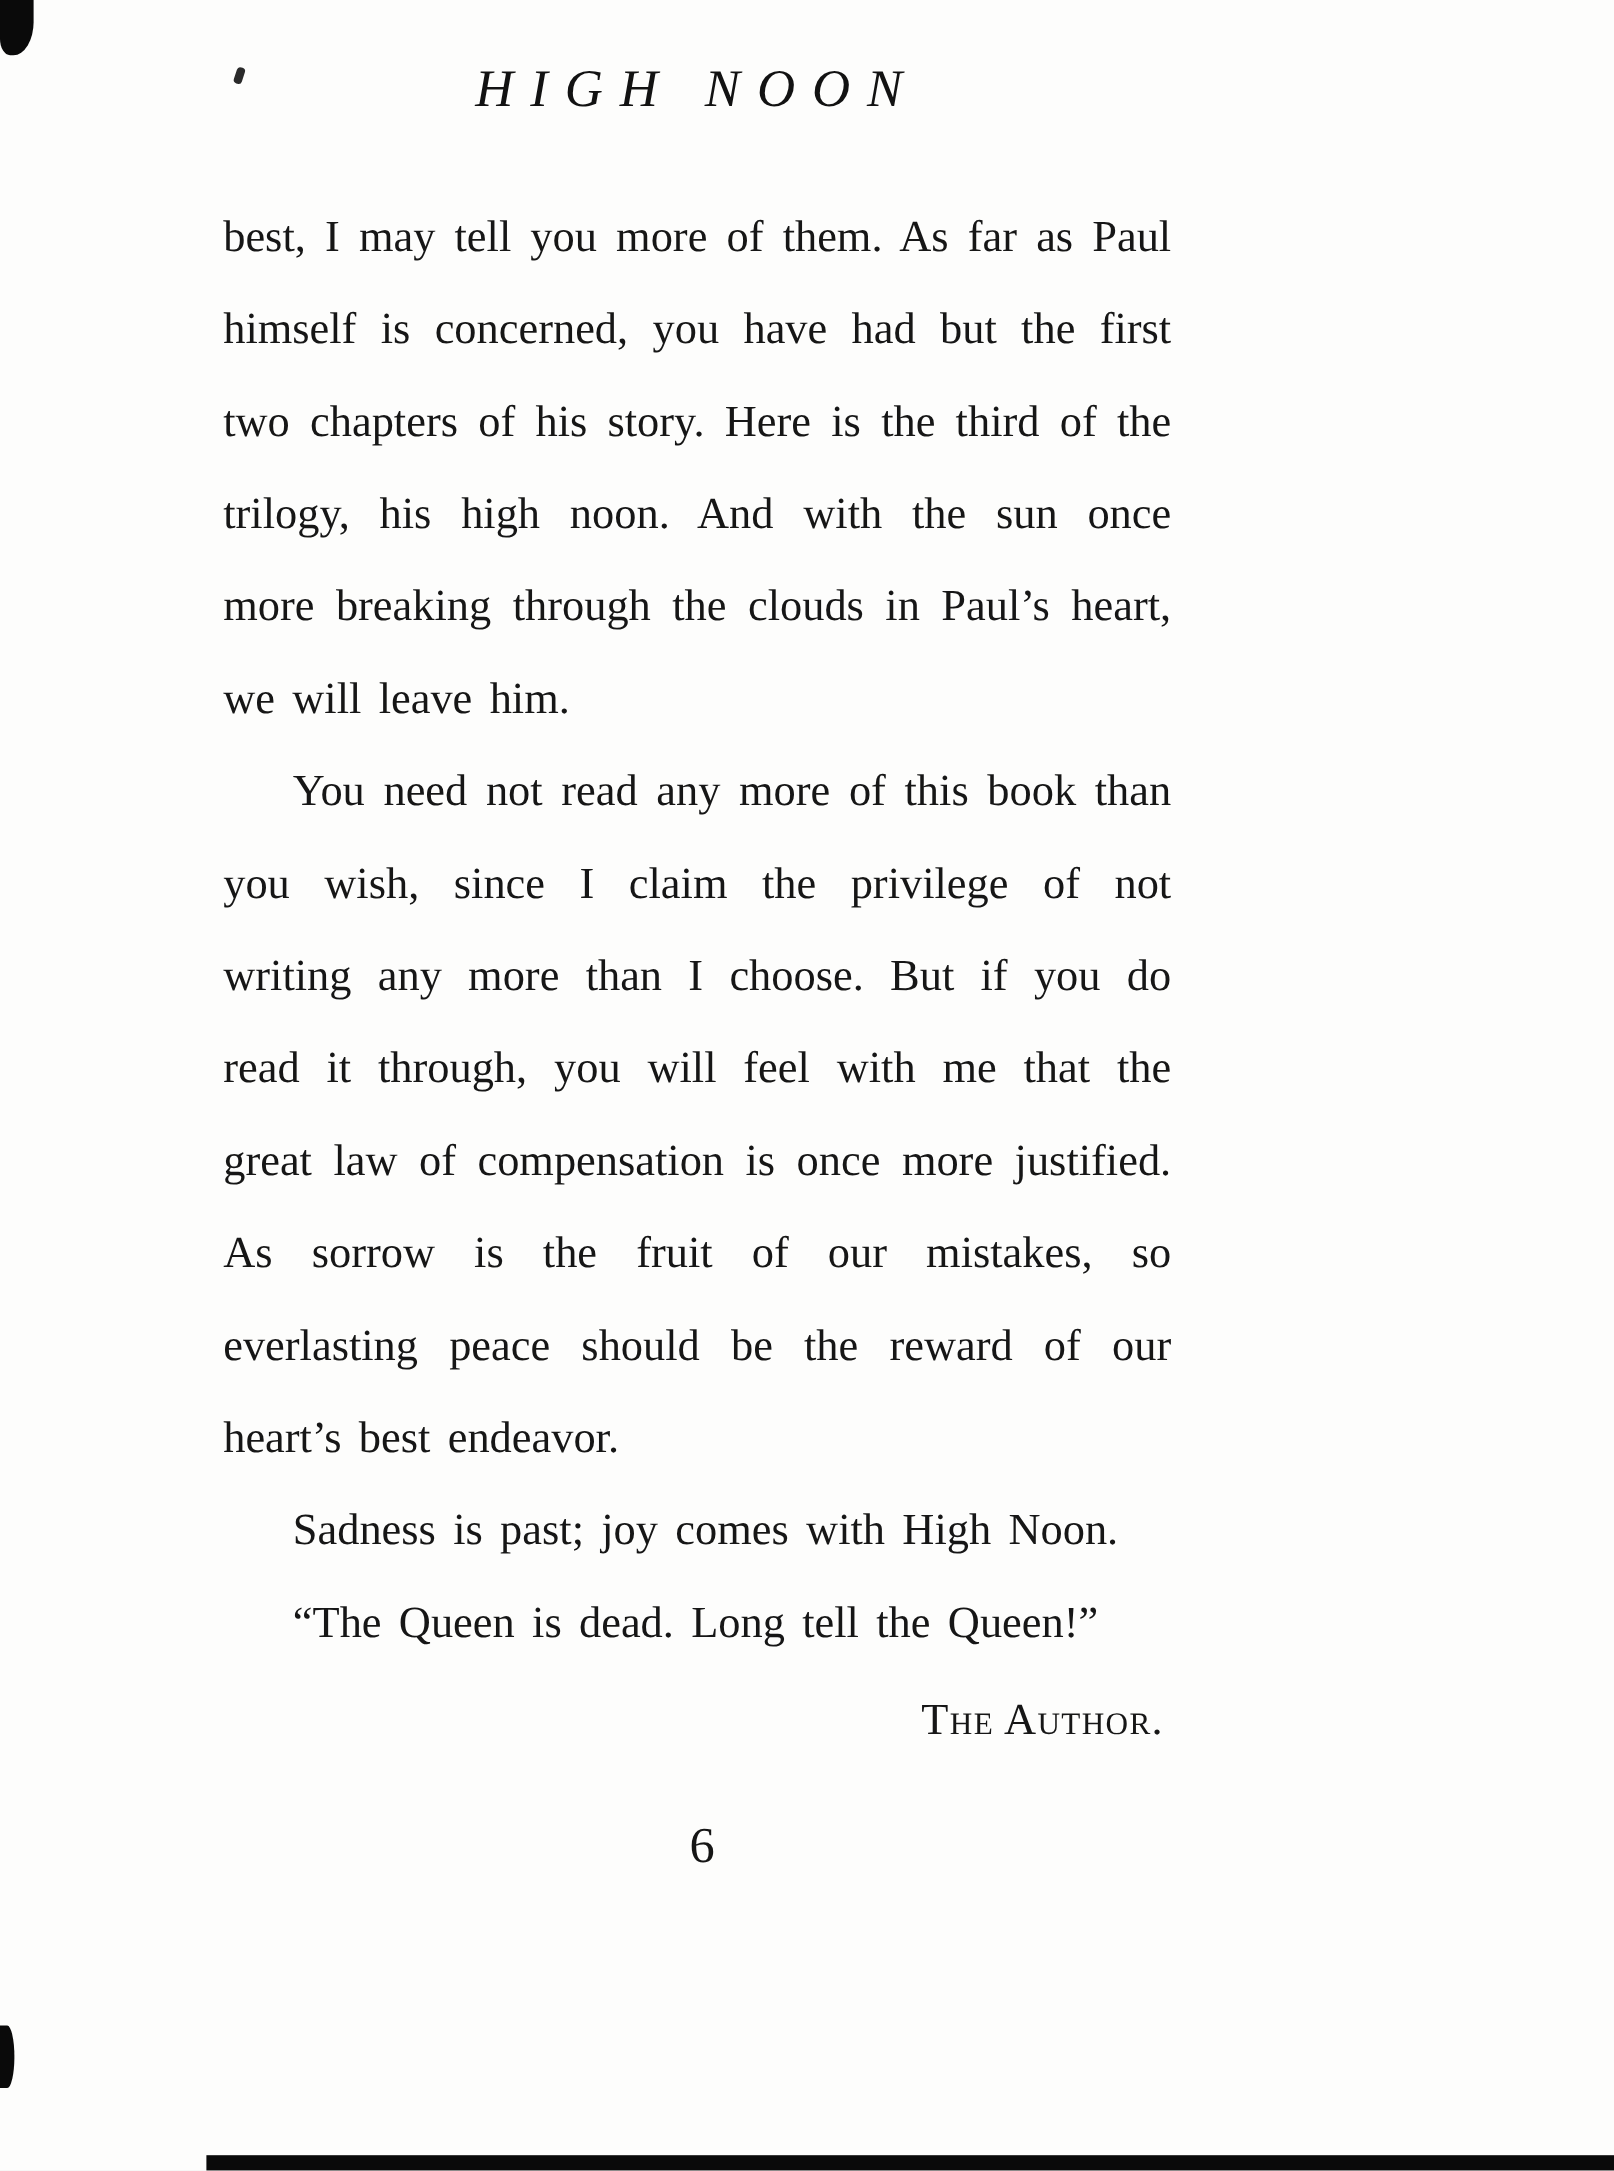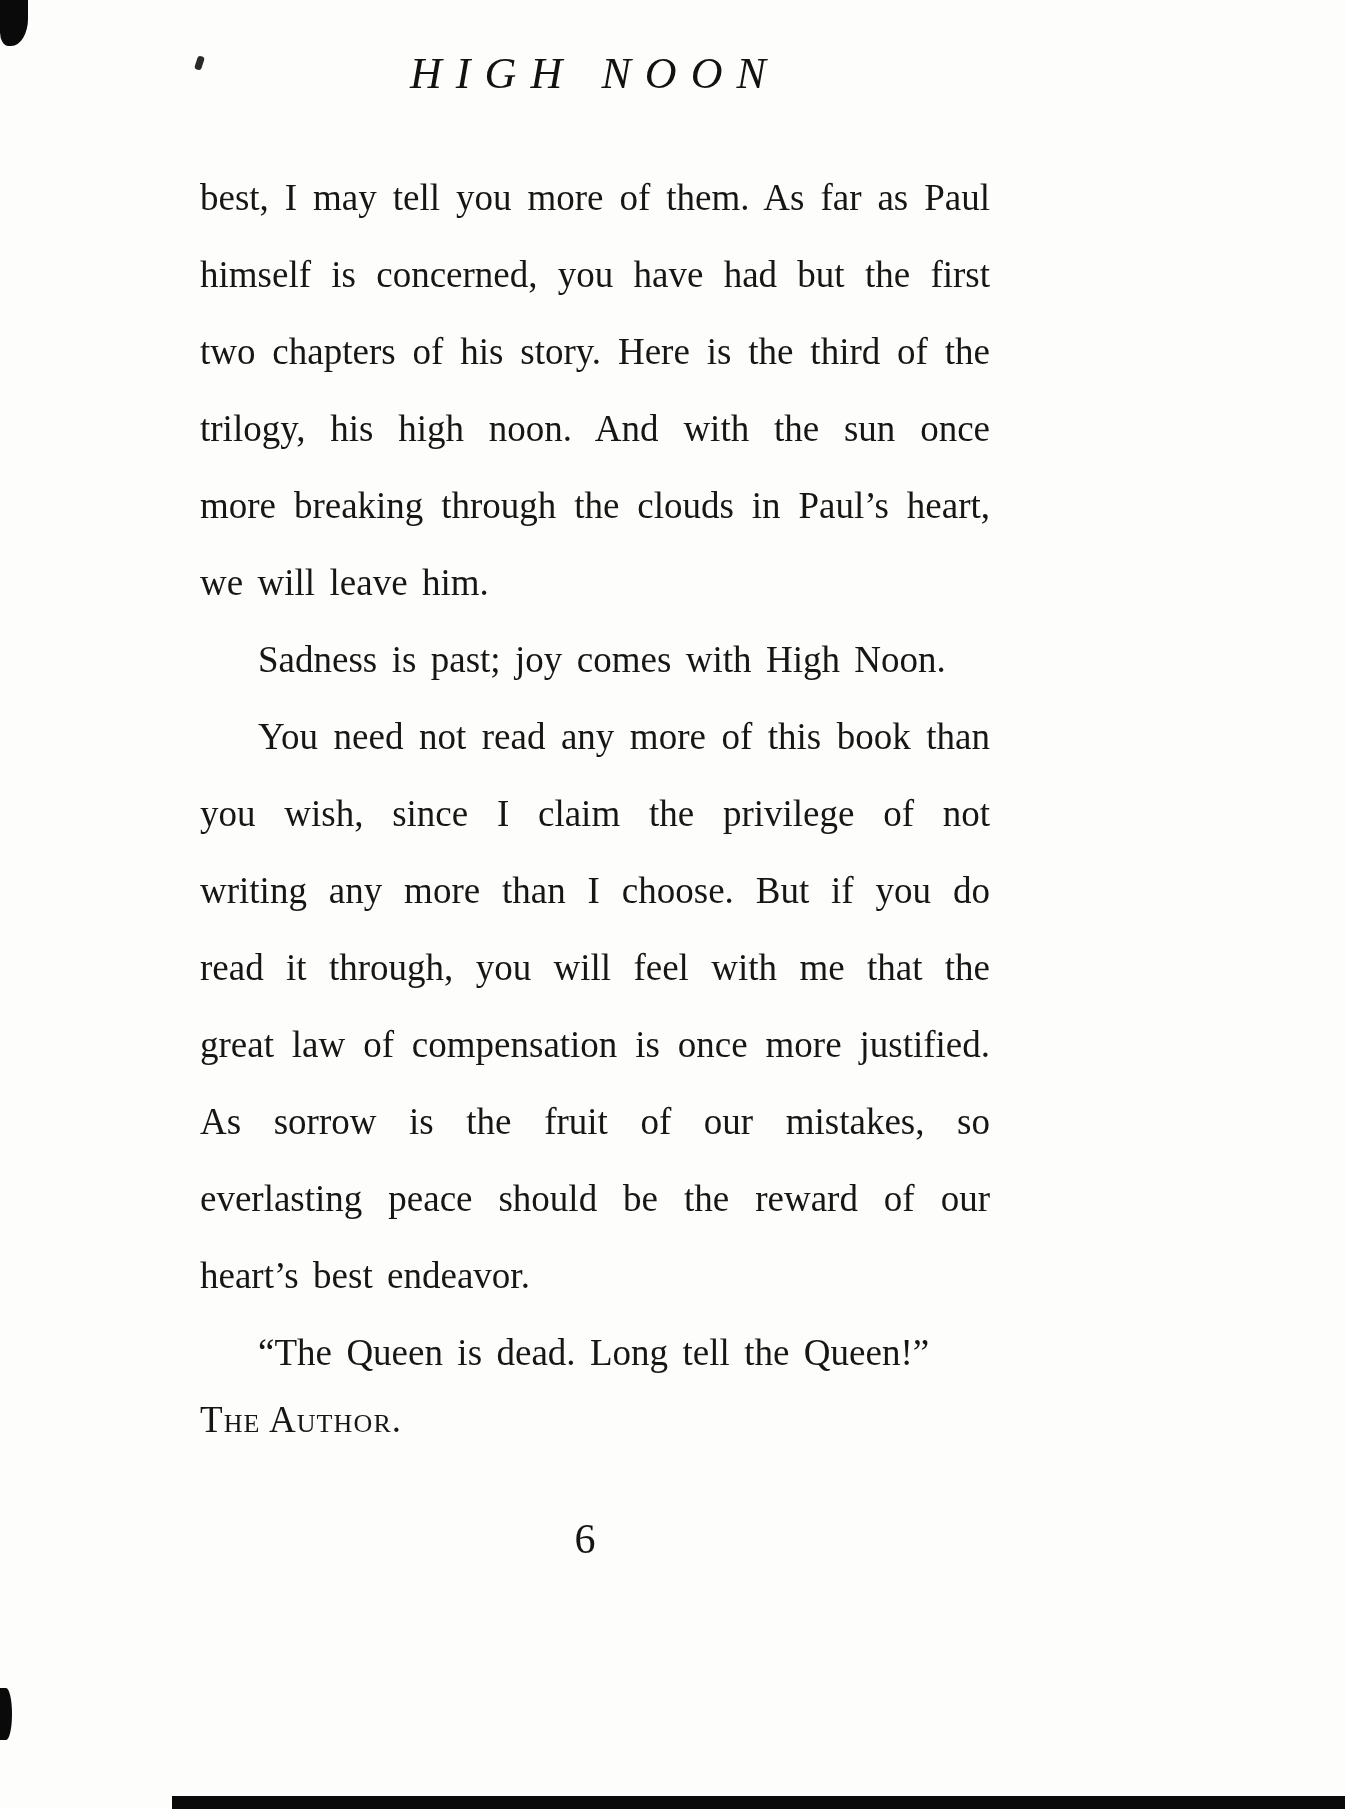--- a/index.html
+++ b/index.html
@@ -12,21 +12,21 @@
     width: 1345px;
     height: 1809px;
     margin: 0 auto;
     background: #fdfdfc;
     overflow: hidden;
     font-family: "Liberation Serif", "DejaVu Serif", serif;
     color: #161616;
   }
   .content {
     position: absolute;
-    left: 200px;
+    left: 186px;
     top: 48px;
     width: 790px;
   }
   .running-head {
     text-align: center;
     font-style: italic;
     font-size: 44px;
     letter-spacing: 0.32em;
     font-weight: 500;
     margin: 0 0 60px 0;
@@ -38,23 +38,24 @@
     text-align: justify;
     margin: 0;
     word-spacing: 0.14em;
   }
   .body-text p.indent {
     text-indent: 58px;
   }
   .signature {
     font-size: 37px;
     line-height: 57px;
+    text-align: right;
     font-variant: small-caps;
     letter-spacing: 0.03em;
-    margin-top: 0;
+    margin-top: 14px;
     padding-right: 6px;
   }
   .page-number {
     position: absolute;
     left: 190px;
     width: 790px;
     top: 1515px;
     text-align: center;
     font-size: 42px;
     color: #151515;
@@ -102,22 +103,22 @@
   <span class="artifact artifact-top-left"></span>
   <span class="artifact artifact-speck"></span>
   <span class="artifact artifact-left-edge"></span>
   <span class="artifact artifact-bottom-bar"></span>
 
   <div class="content">
     <h1 class="running-head">HIGH NOON</h1>
 
     <div class="body-text">
       <p>best, I may tell you more of them.  As far as Paul himself is concerned, you have had but the first two chapters of his story.  Here is the third of the trilogy, his high noon.  And with the sun once more breaking through the clouds in Paul’s heart, we will leave him.</p>
+      <p class="indent">You need not read any more of this book than you wish, since I claim the privilege of not writing any more than I choose.  But if you do read it through, you will feel with me that the great law of compensation is once more justified.  As sorrow is the fruit of our mistakes, so everlasting peace should be the reward of our heart’s best endeavor.</p>
       <p class="indent">Sadness is past; joy comes with High Noon.</p>
-      <p class="indent">You need not read any more of this book than you wish, since I claim the privilege of not writing any more than I choose.  But if you do read it through, you will feel with me that the great law of compensation is once more justified.  As sorrow is the fruit of our mistakes, so everlasting peace should be the reward of our heart’s best endeavor.</p>
       <p class="indent">“The Queen is dead.  Long tell the Queen!”</p>
     </div>
 
     <div class="signature">The Author.</div>
   </div>
 
   <div class="page-number">6</div>
 
 </div>
 

